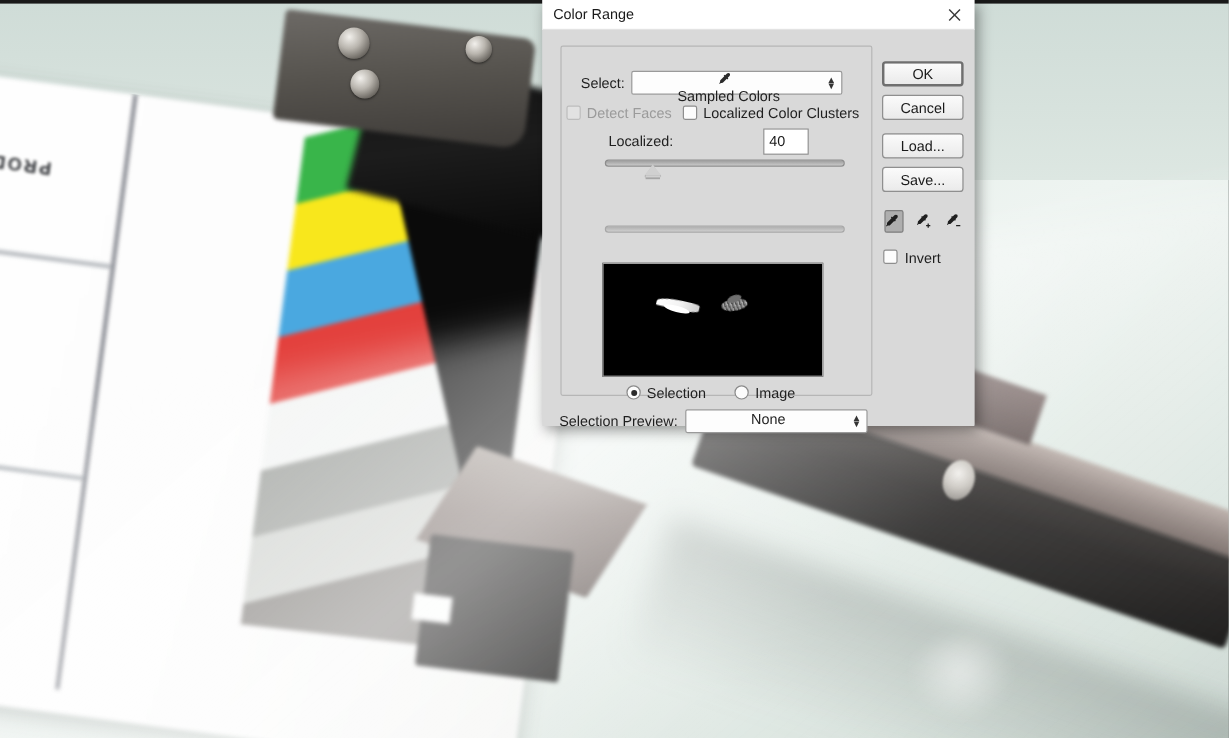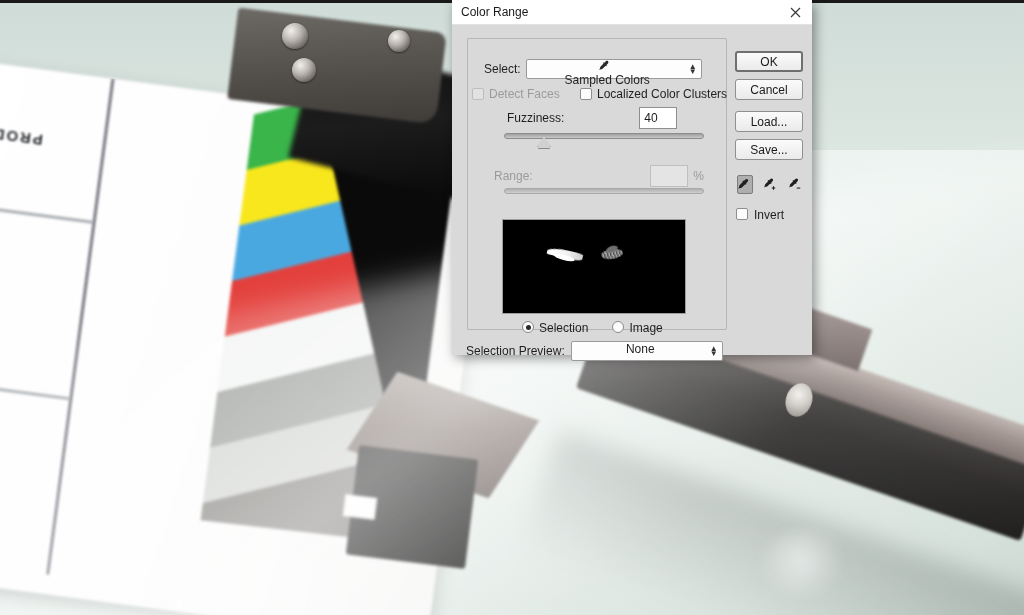--- a/index.html
+++ b/index.html
@@ -352,21 +352,21 @@
     width: 12px; height: 12px;
     border: 1px solid #8e8e8e;
     background: #fcfcfc;
     border-radius: 2px;
     box-sizing: border-box;
     flex: none;
   }
   .cb.dim { border-color: #bdbdbd; background: #e2e2e2; }
 
   .row-detect { left: 20px; top: 62px; }
-  .row-lcc    { left: 128px; top: 62px; }
+  .row-lcc    { left: 117px; top: 62px; }
 
   .row-fuzz {
     position: absolute;
     left: 55px; top: 82px;
     display: flex; align-items: center;
   }
   .numbox {
     width: 38px; height: 18px;
     border: 1px solid #8e8e8e;
     background: #ffffff;
@@ -622,33 +622,27 @@
       <div class="checkrow row-detect">
         <span class="cb dim"></span>
         <span class="lbl lbl-dim">Detect Faces</span>
       </div>
       <div class="checkrow row-lcc">
         <span class="cb"></span>
         <span class="lbl">Localized Color Clusters</span>
       </div>
 
       <div class="row-fuzz">
-        <span class="lbl">Fuzziness:</span>
+        <span class="lbl">Localized:</span>
         <span style="display:inline-block;width:75px"></span>
         <span class="numbox">40</span>
       </div>
       <div class="slider sl-fuzz"></div>
       <div class="sl-thumb"></div>
 
-      <div class="row-range">
-        <span class="lbl lbl-dim">Range:</span>
-        <span style="flex:1"></span>
-        <span class="numbox dim"></span>
-        <span class="range-pct">%</span>
-      </div>
       <div class="slider sl-range dim"></div>
 
       <div class="preview-box">
         <div class="pv-streak"></div>
         <div class="pv-streak2"></div>
         <div class="pv-blob"></div>
         <div class="pv-blob2"></div>
       </div>
 
       <div class="radios">

